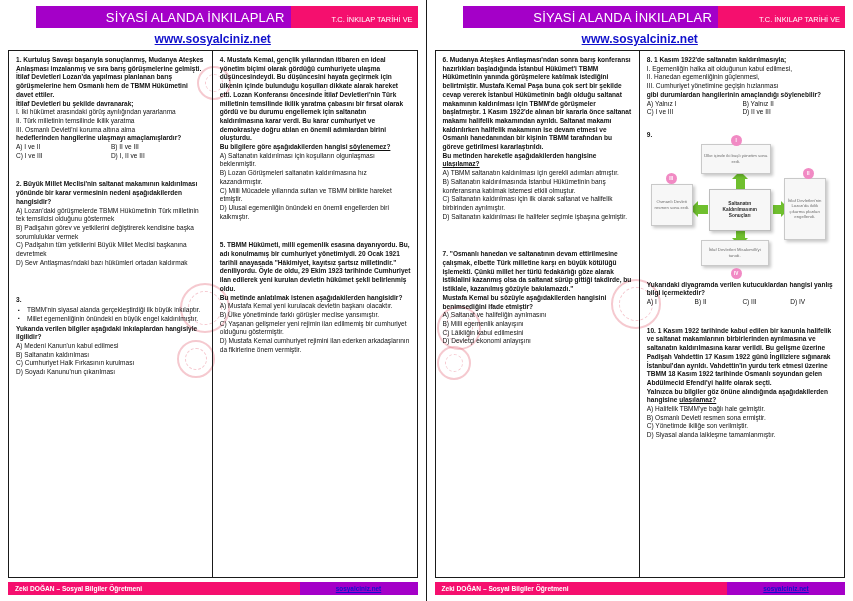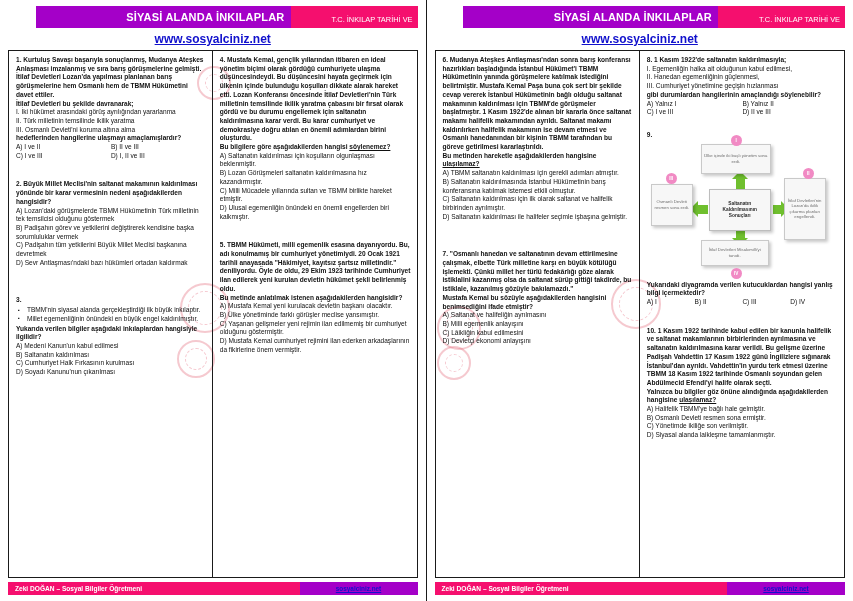--- a/index.html
+++ b/index.html
@@ -5,21 +5,21 @@
   html,body{margin:0;padding:0;background:#ffffff;}
   body{width:853px;height:601px;font-family:"Liberation Sans",sans-serif;overflow:hidden;}
   .sheet{position:relative;width:853px;height:601px;display:flex;}
   .page{position:relative;width:426.5px;height:601px;box-sizing:border-box;background:#fff;overflow:hidden;}
   .page.left{border-right:1px solid #1a1a1a;}
   .page-inner{position:relative;width:100%;height:100%;padding:6px 8px 6px 8px;box-sizing:border-box;display:flex;flex-direction:column;}
 
   
   .hdr{display:flex;height:22px;margin-left:28px;}
   .hdr-left{flex:1;background:#a400c8;display:flex;align-items:center;justify-content:flex-end;padding-right:6px;}
-  .hdr-left span{color:#ffffff;font-weight:bold;font-size:11px;letter-spacing:.2px;margin-left:39px;}
+  .hdr-left span{color:#ffffff;font-weight:normal;font-size:13px;letter-spacing:.2px;margin-left:39px;}
   .hdr-right{width:122px;background:#f50f6e;display:flex;align-items:center;justify-content:flex-end;padding-right:5px;}
   .hdr-right span{color:#ffffff;font-weight:normal;font-size:7.4px;line-height:18px;text-align:right;margin-top:24px;}
   .hdr-url{text-align:center;margin:1px 0 3px 0;}
   .hdr-url a{color:#1111cc;font-weight:bold;font-size:12px;text-decoration:underline;}
 
   
   .frame{flex:1;border:1px solid #1a1a1a;display:flex;box-sizing:border-box;position:relative;overflow:hidden;}
   .col{width:50%;box-sizing:border-box;padding:5px 6px 4px 7px;position:relative;overflow:hidden;}
   .col.first{border-right:1px solid #1a1a1a;}
 

